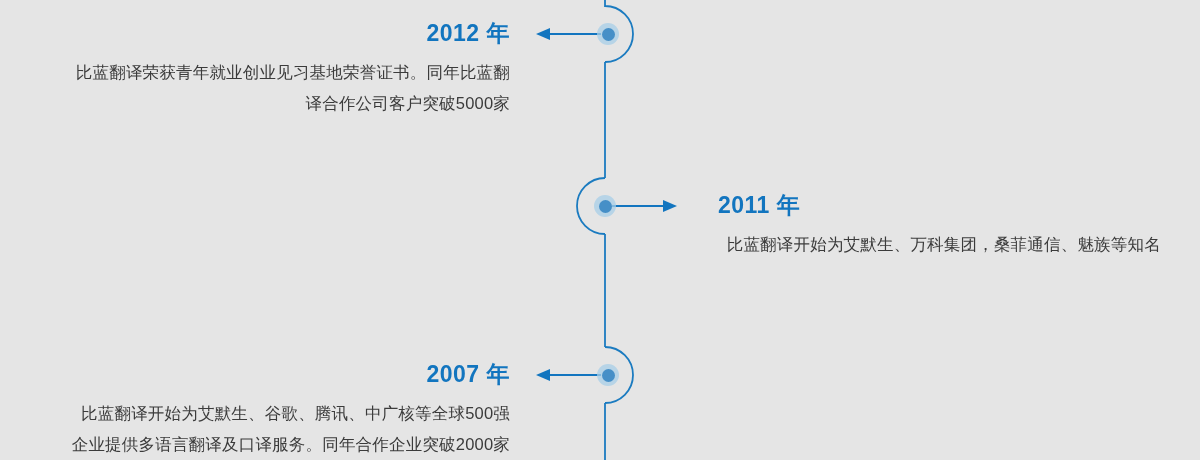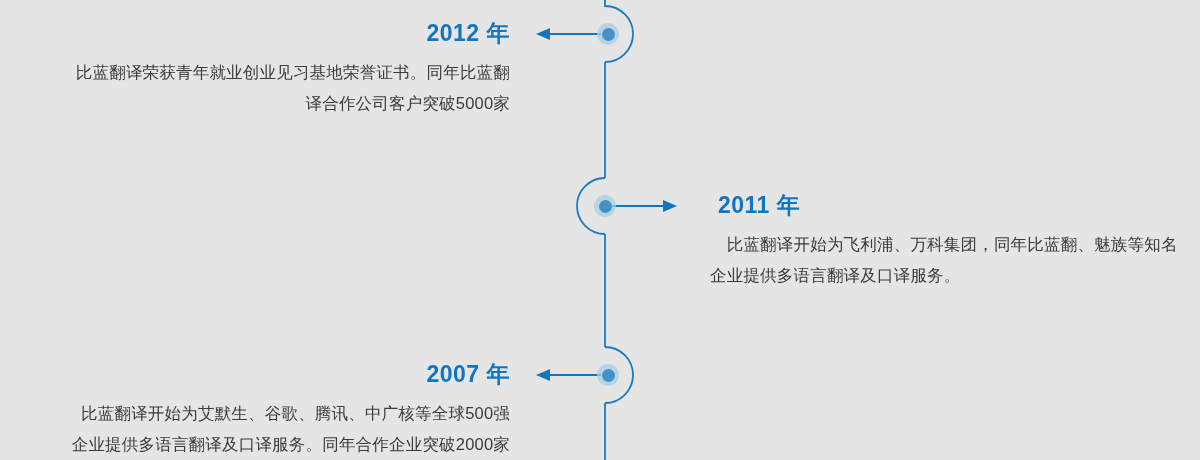--- a/index.html
+++ b/index.html
@@ -120,22 +120,21 @@
   <div class="node-dot" style="left:608px; top:375px;"></div>
 
   <div class="year-label align-right" style="right:690px; top:22px;">2012 年</div>
   <div class="entry-body align-right" style="right:690px; top:57px; width:520px;">
     <span class="ln">比蓝翻译荣获青年就业创业见习基地荣誉证书。同年比蓝翻</span>
     <span class="ln">译合作公司客户突破5000家</span>
   </div>
 
   <div class="year-label" style="left:710px; top:194px;margin-left:8px;">2011 年</div>
   <div class="entry-body align-left" style="left:710px; top:229px; width:490px;">
-    <span class="ln">　比蓝翻译开始为飞利浦、万科集团，同年比蓝翻、魅族等知名</span>
-    <span class="ln">企业提供多语言翻译及口译服务。</span>
+    <span class="ln">　比蓝翻译开始为艾默生、万科集团，桑菲通信、魅族等知名</span>
   </div>
 
   <div class="year-label align-right" style="right:690px; top:363px;">2007 年</div>
   <div class="entry-body align-right" style="right:690px; top:398px; width:520px;">
     <span class="ln">比蓝翻译开始为艾默生、谷歌、腾讯、中广核等全球500强</span>
     <span class="ln">企业提供多语言翻译及口译服务。同年合作企业突破2000家</span>
   </div>
 
 </div>
 

